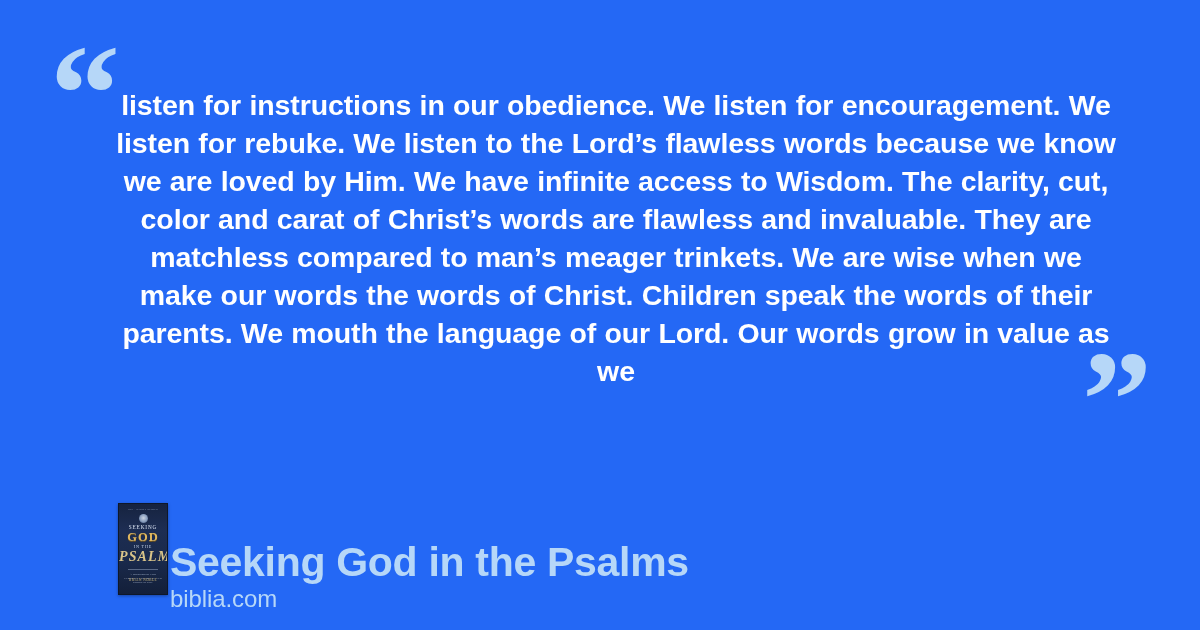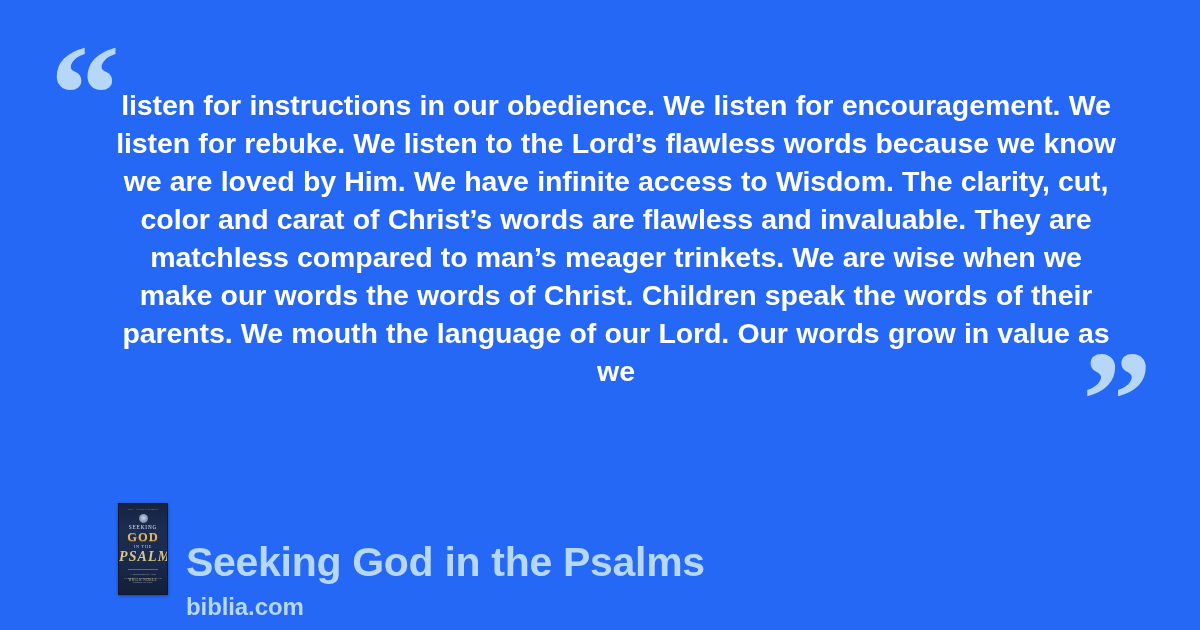--- a/index.html
+++ b/index.html
@@ -59,21 +59,21 @@
     word-spacing: 0.5px;
   }
 
   
   #footer {
     position: absolute;
     left: 118px;
     top: 503px;
     display: flex;
     align-items: flex-start;
-    gap: 18px;
+    gap: 2px;
   }
 
   
   #book-cover {
     position: relative;
     width: 50px;
     height: 92px;
     flex: 0 0 auto;
     background:
       linear-gradient(180deg, #16233f 0%, #1d2d52 28%, #1a2a4c 62%, #131f39 100%);
@@ -156,24 +156,24 @@
     color: #b6d7f8;
     font-family: "Liberation Sans", sans-serif;
     font-weight: 700;
     font-size: 41px;
     line-height: 46px;
     letter-spacing: -0.3px;
     white-space: nowrap;
     margin-top: 32px;
   }
   #site-name {
-    margin-top: 8px;
+    margin-top: 0;
     color: #b6d7f8;
     font-family: "Liberation Sans", sans-serif;
-    font-weight: 700;
+    font-weight: 400;
     font-size: 24px;
     line-height: 28px;
     letter-spacing: -0.1px;
   }
 </style>
 </head>
 <body>
 
 <div id="card">
 

